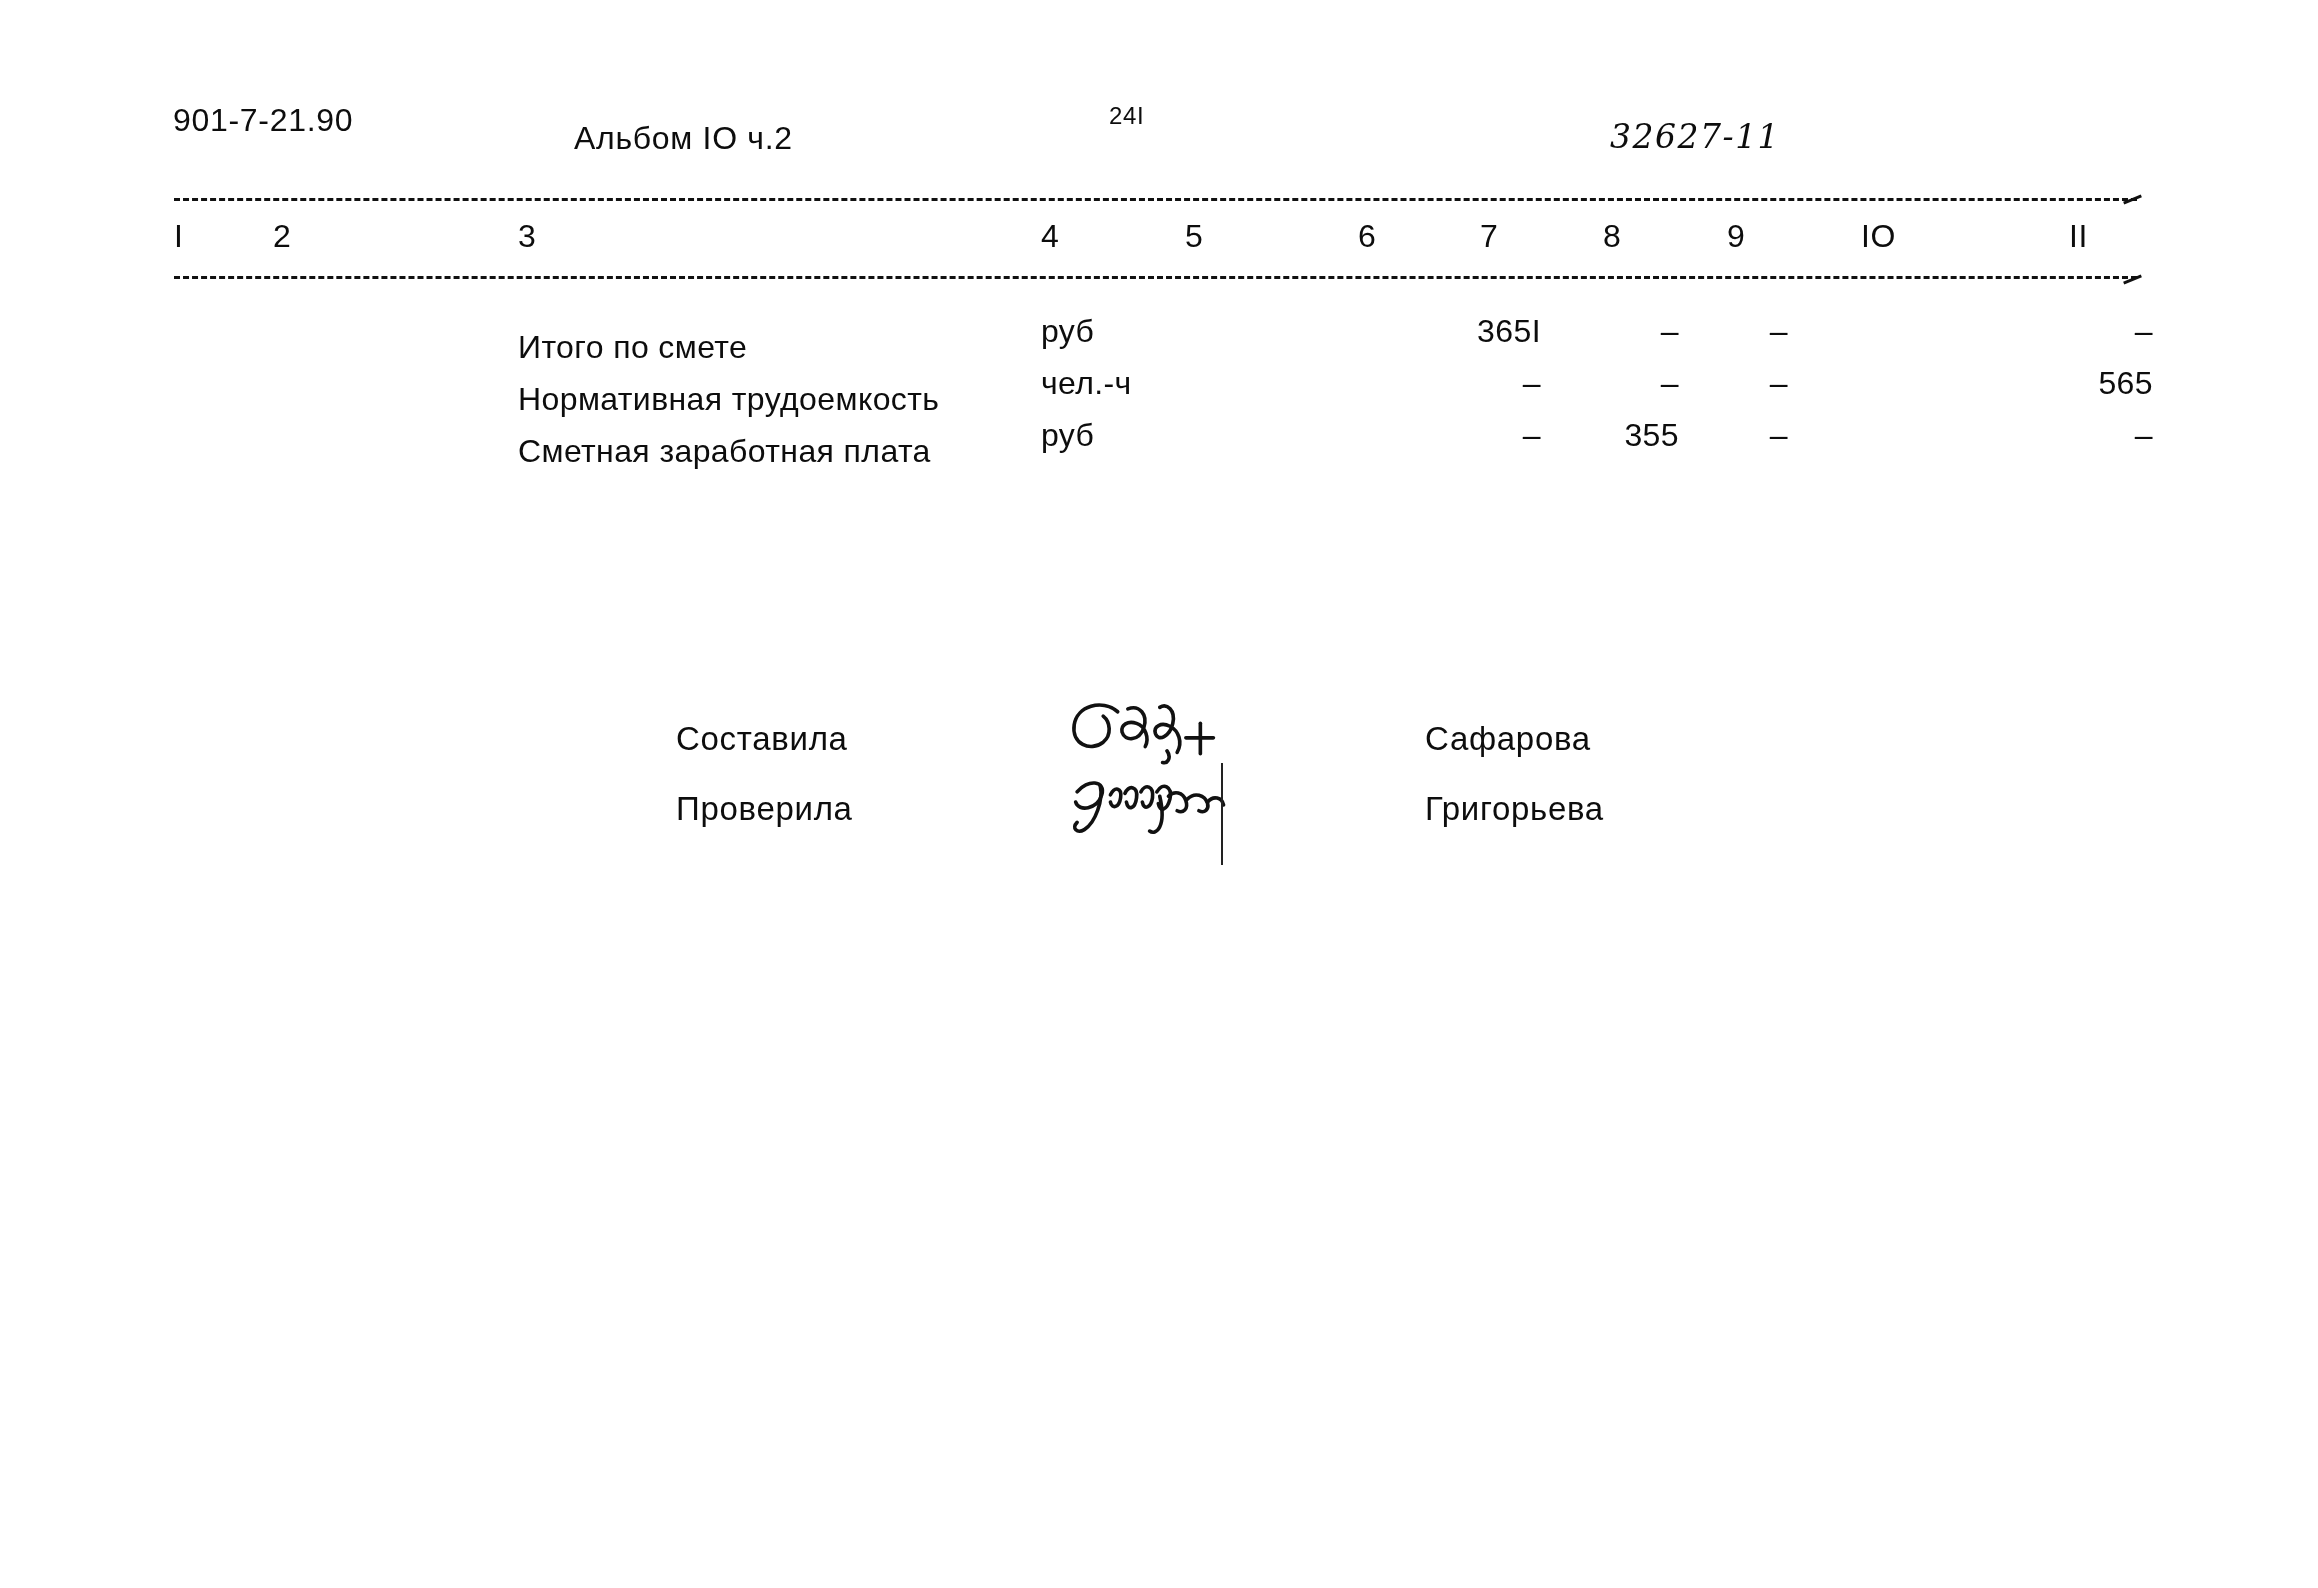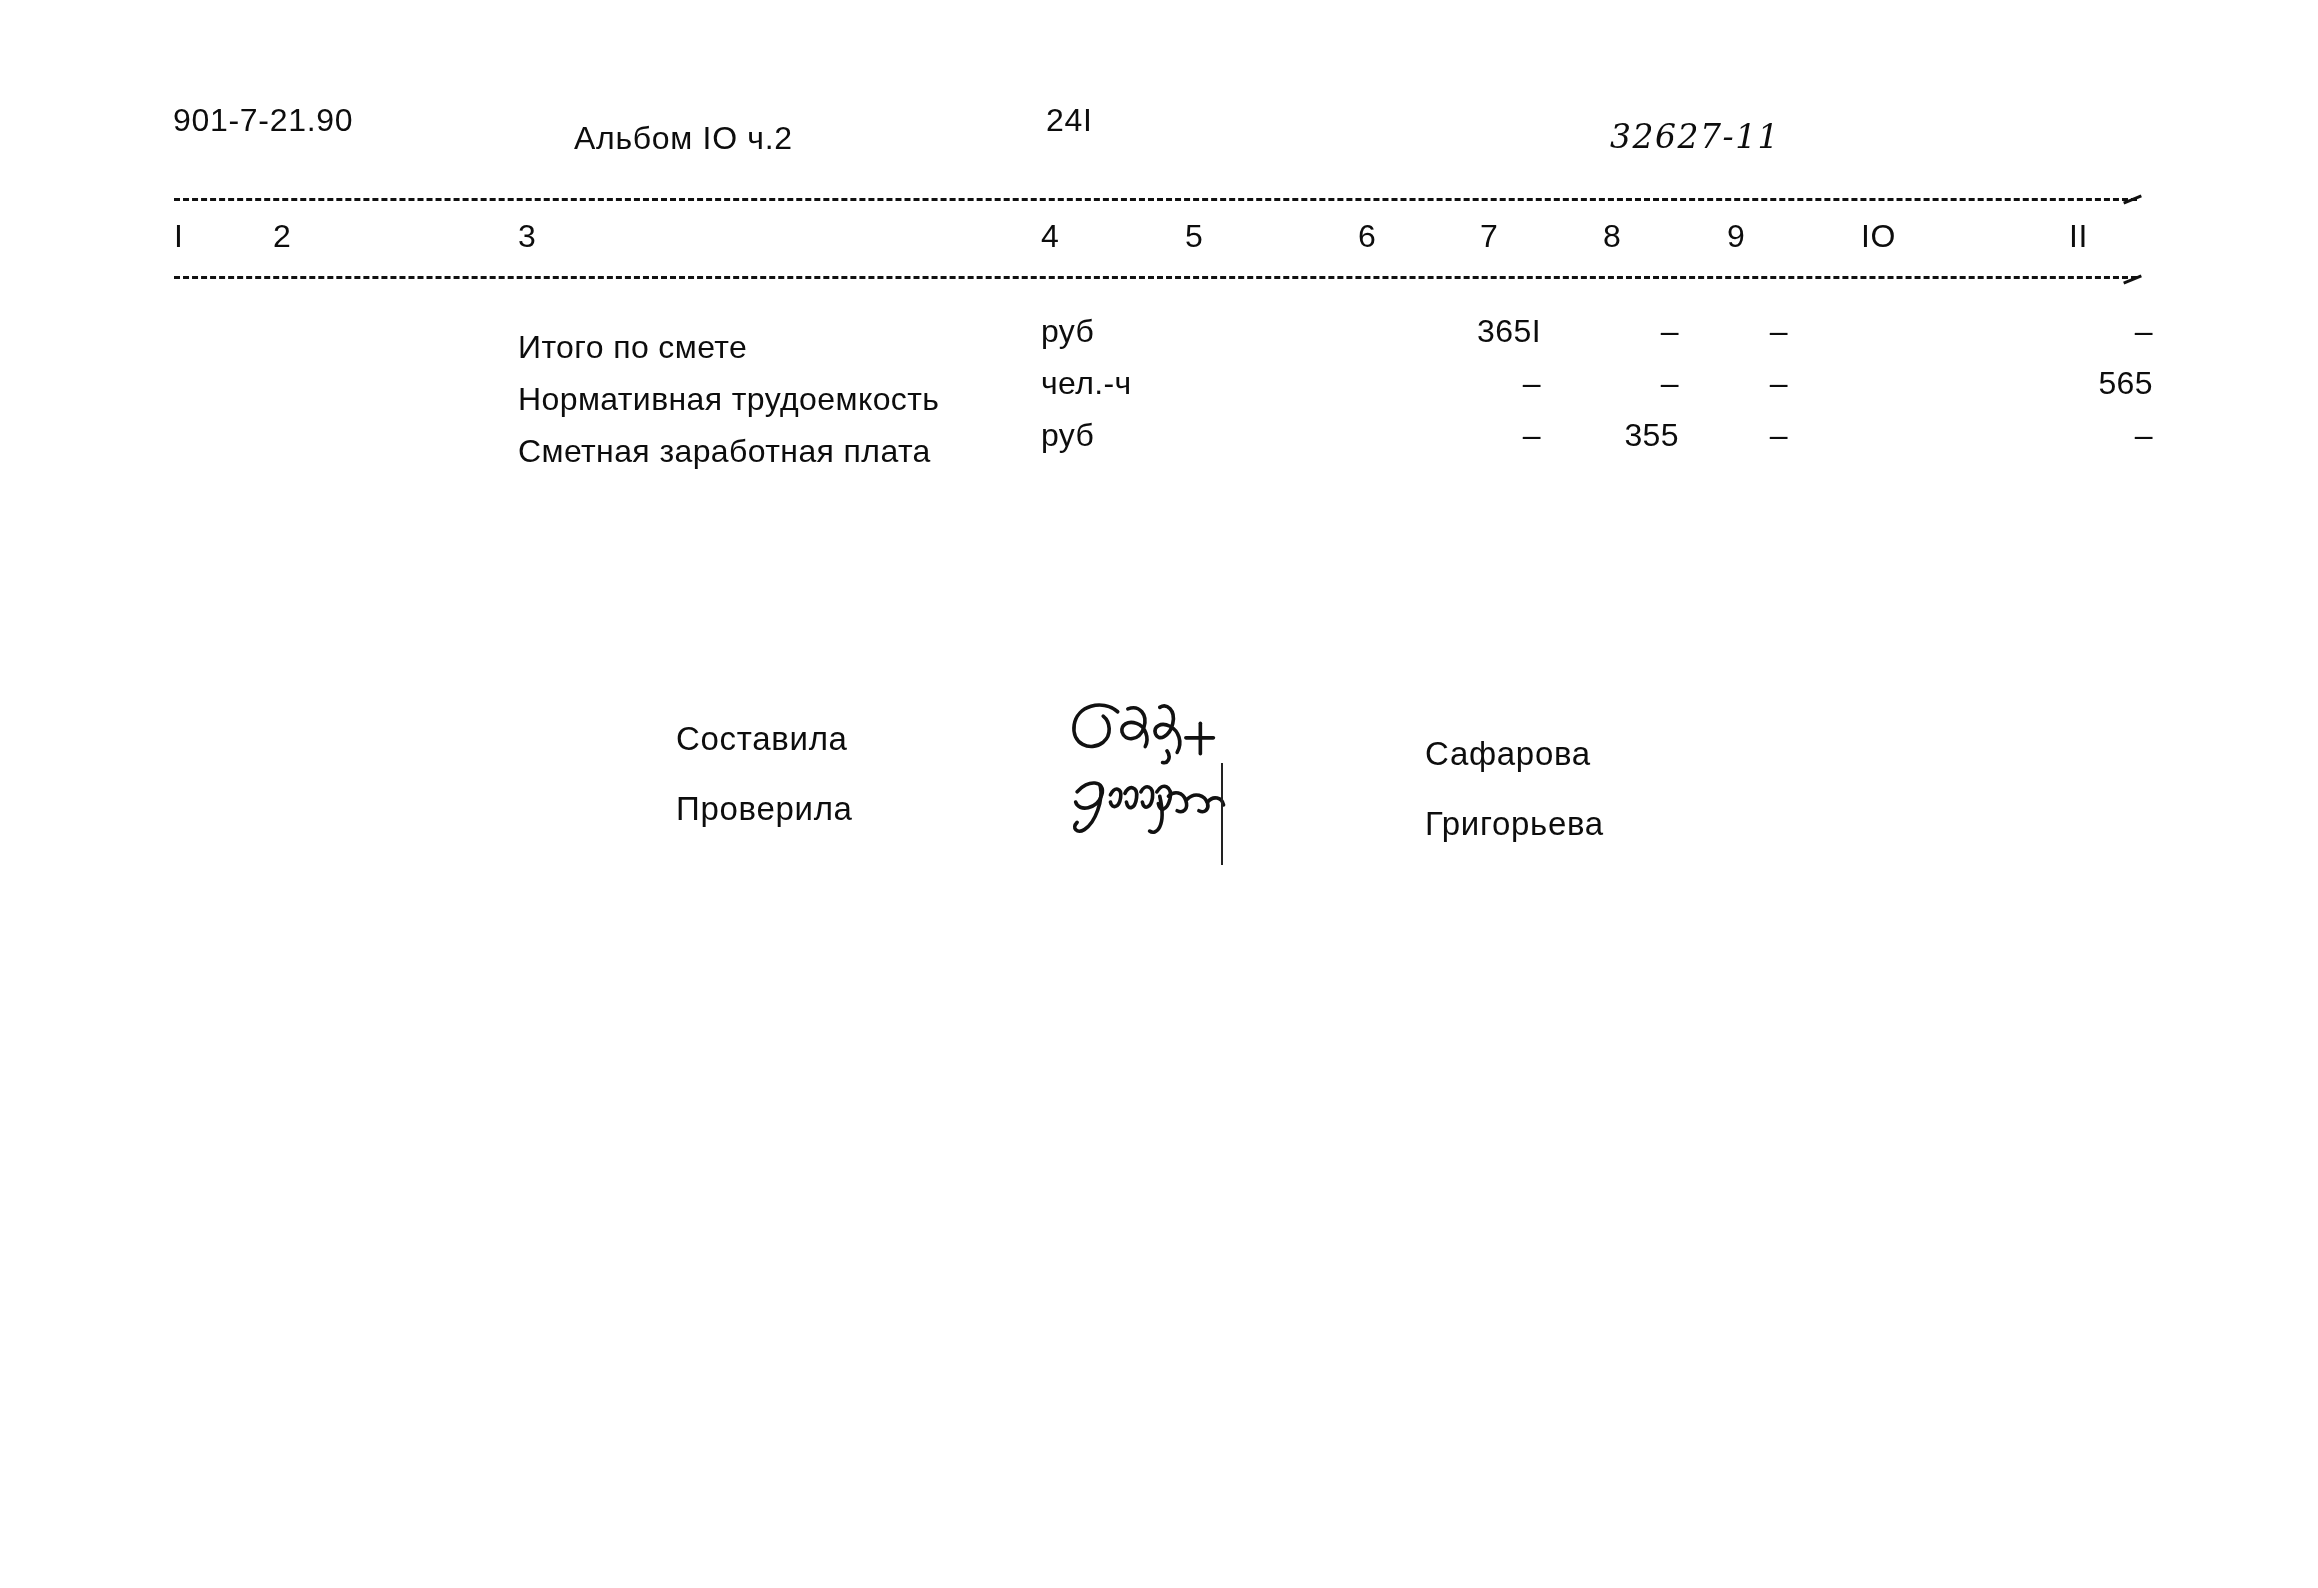--- a/index.html
+++ b/index.html
@@ -44,23 +44,23 @@
     position: absolute;
     left: 574px;
     top: 0;
     font-size: 32px;
     letter-spacing: 0.7px;
     white-space: nowrap;
     margin-top: 18px;
   }
   .hdr-page {
     position: absolute;
-    left: 1046px;
-    top: 0;
-    font-size: 32px;
+    left: 1109px;
+    top: 0;
+    font-size: 24px;
     letter-spacing: 0.7px;
     white-space: nowrap;
   }
   .hdr-doc {
     position: absolute;
     left: 1610px;
     top: 14.5px;
     font-family: "DejaVu Serif", serif;
     font-style: italic;
     font-size: 33px;
@@ -148,21 +148,20 @@
     position: absolute;
     left: 676px;
     top: 0;
     white-space: nowrap;
   }
   .sign-name {
     position: absolute;
     left: 1425px;
     top: 0;
     white-space: nowrap;
-    margin-top: 15px;
   }
   .sign-mark {
     position: absolute;
     left: 1058px;
     top: -30.5px;
     width: 305px;
     height: 87px;
   }
   .sign-mark svg { display: block; }
   .sign-divider {

